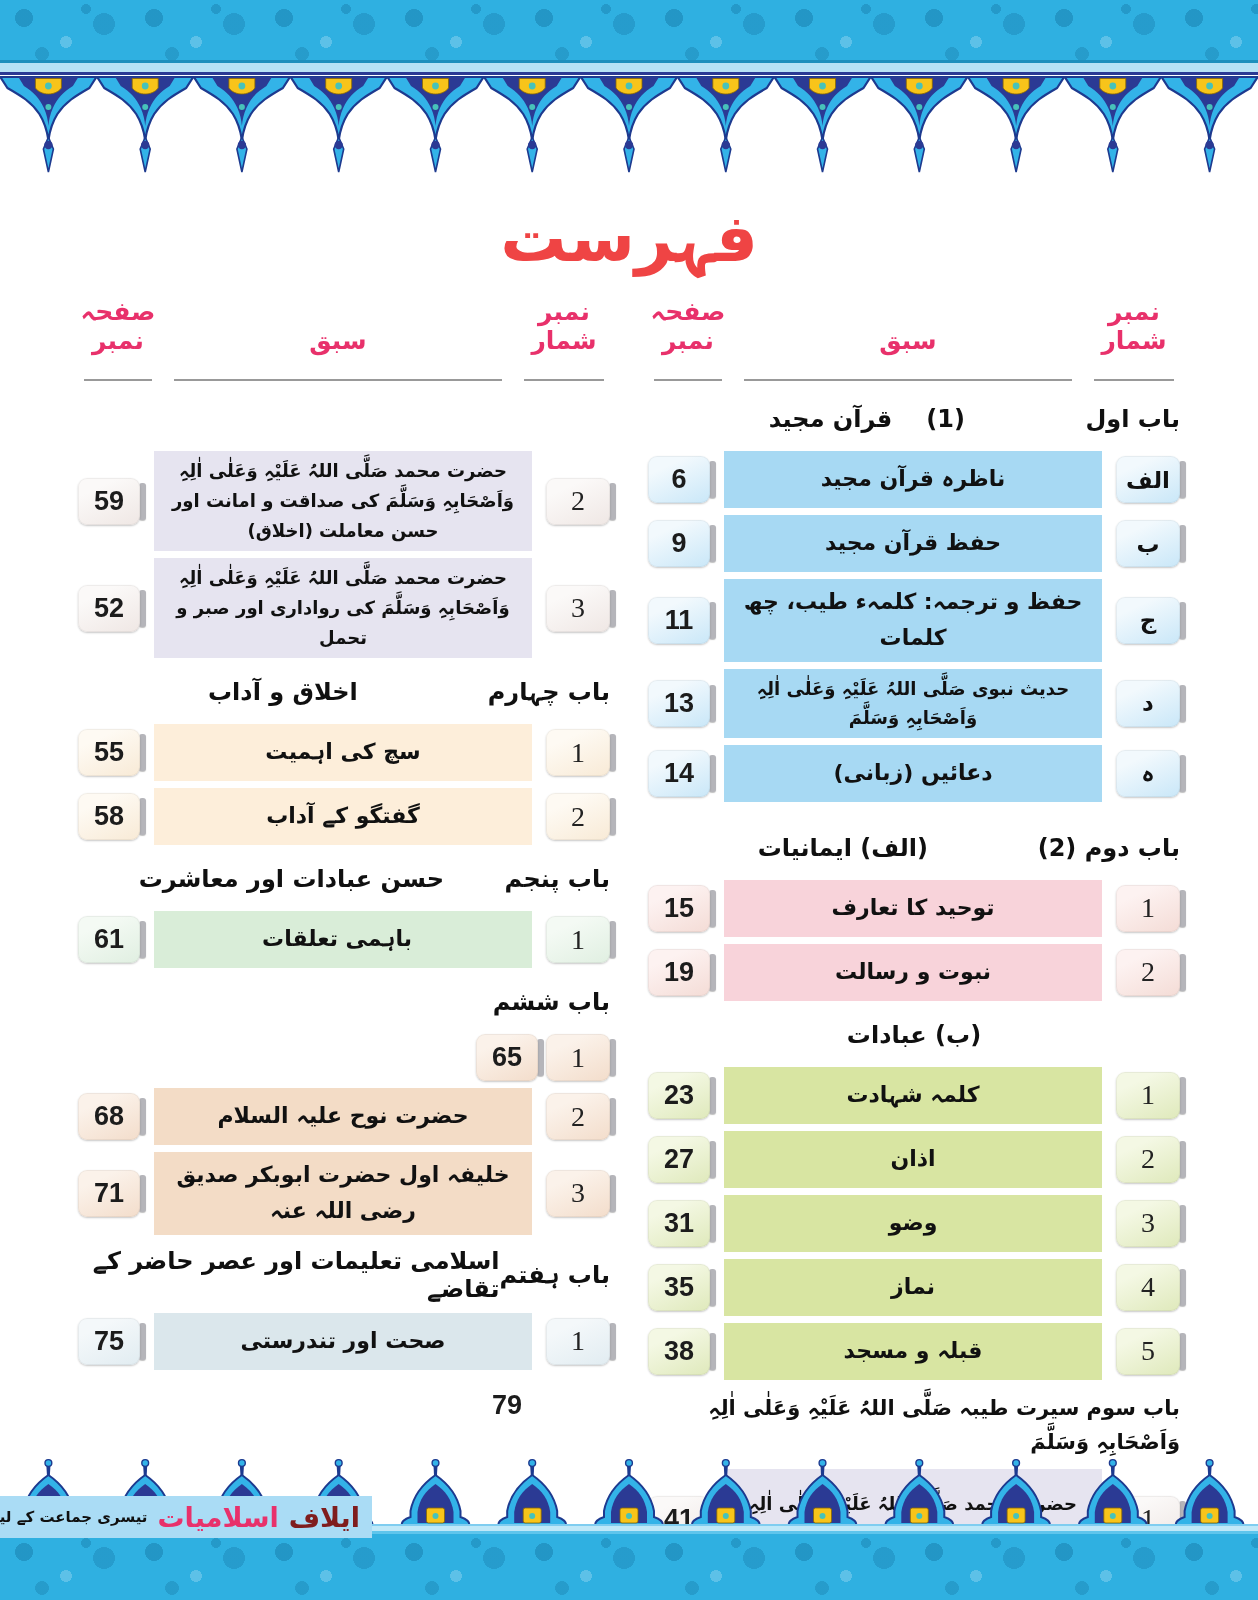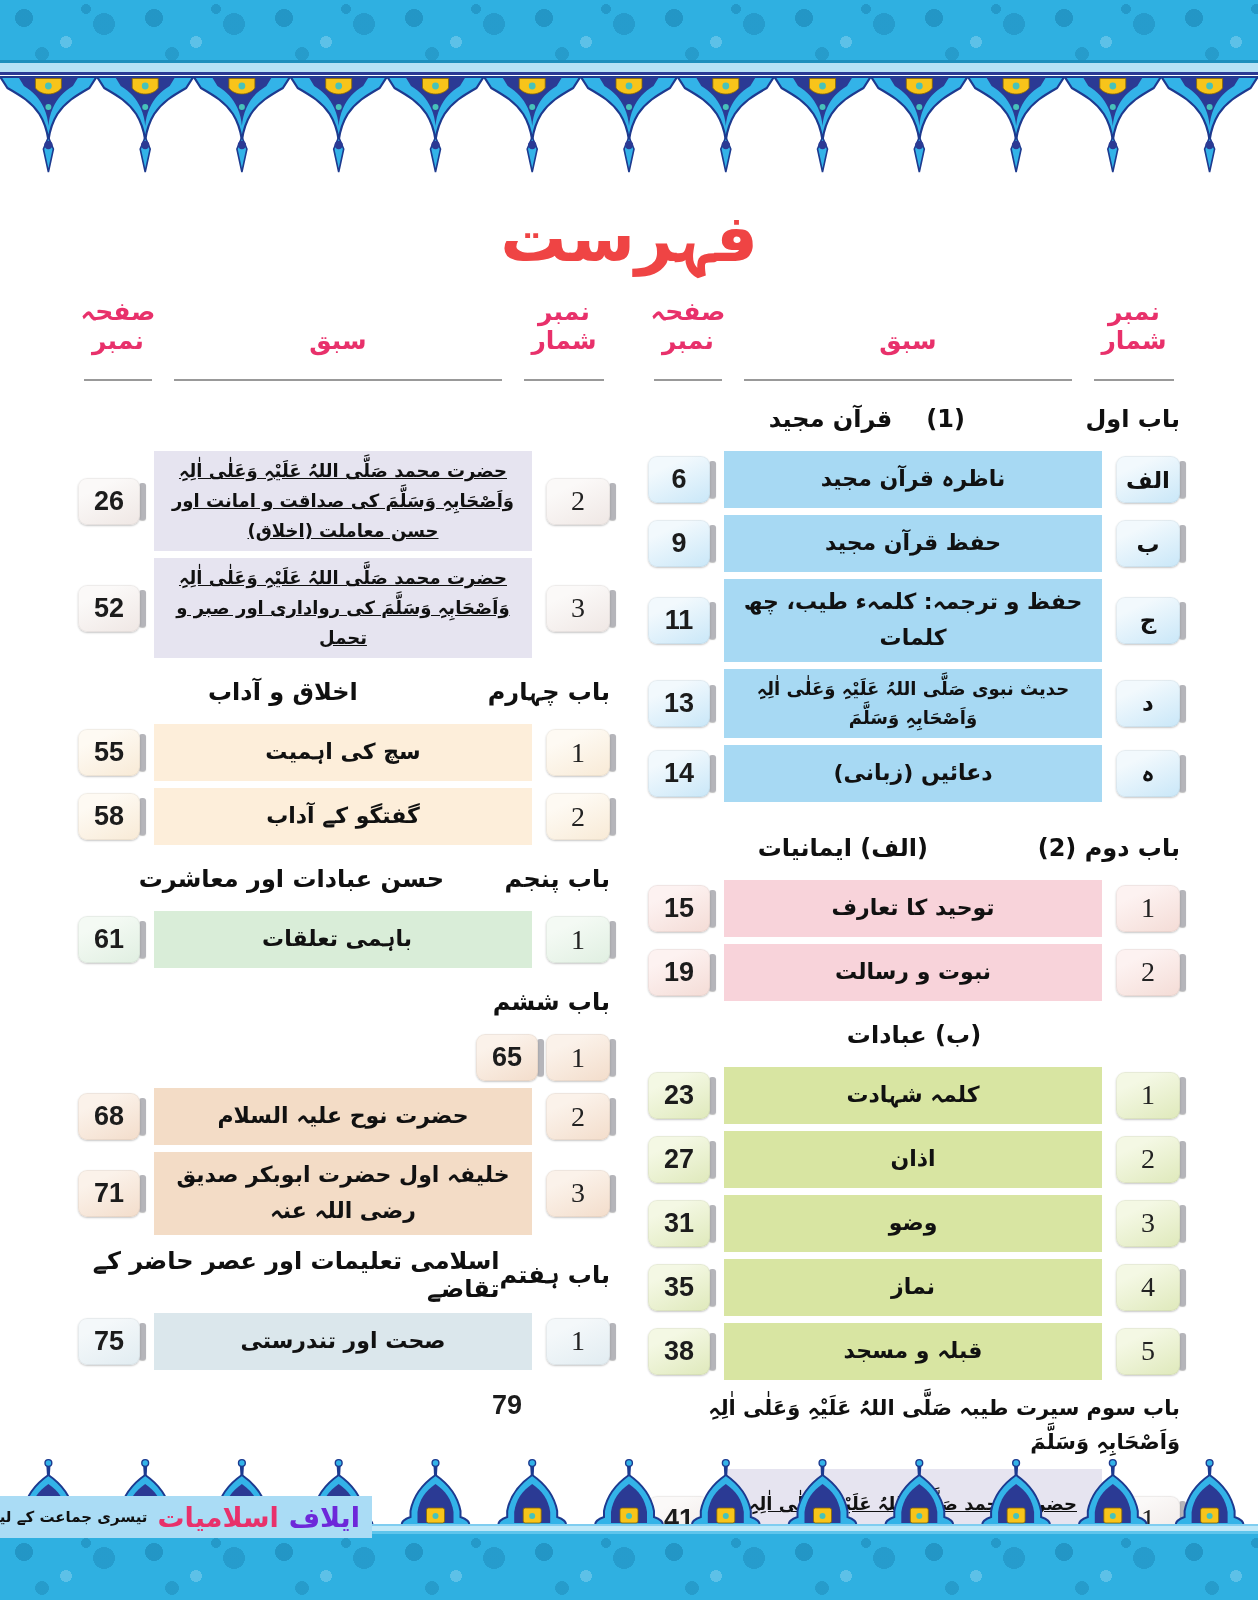--- a/index.html
+++ b/index.html
@@ -62,21 +62,21 @@
   .serial-box.hidden{visibility:hidden;}
   .serial-text{font-size:23px;font-weight:bold;}
   .serial-box.digit .serial-text{font-family:"Liberation Serif",serif;font-weight:normal;font-size:28px;color:#222;}
   .lesson-band{
     flex:1;margin:0 10px;background:var(--band);
     display:flex;align-items:center;justify-content:center;text-align:center;
     font-weight:bold;font-size:22px;line-height:1.65;padding:5px 14px;min-height:47px;
   }
   .page-text{font-family:"Liberation Sans",sans-serif;font-weight:bold;font-size:27px;color:#1c1c1c;}
   .row-small .lesson-band{font-size:18px;}
-  .row-tall .lesson-band{min-height:90px;text-decoration:underline;}
+  .row-tall .lesson-band{min-height:90px;}
   .align-right .lesson-band{justify-content:flex-start;padding-right:120px;}
   .row-plain .lesson-band{background:transparent;font-size:24px;}
   .row-plain .page-box{background:none;box-shadow:none;}
   .row-plain .page-box::after{display:none;}
   
   .t-blue{--band:#a7d9f3;--b1:#f2f9fd;--b2:#c9e7f8;}
   .t-pink{--band:#f8d3da;--b1:#fdf2f1;--b2:#f4dcd6;}
   .t-green{--band:#d8e5a2;--b1:#f4f8e4;--b2:#dfe9bb;}
   .t-lavender{--band:#e6e4f0;--b1:#fbf9f8;--b2:#efe7e4;}
   .t-cream{--band:#fdeeda;--b1:#fefaf3;--b2:#f8ead6;}
@@ -86,21 +86,21 @@
   .t-plain{--band:transparent;--b1:transparent;--b2:transparent;}
   
   .page-footer{position:absolute;left:0;right:0;bottom:0;height:168px;}
   .domes{position:absolute;bottom:74px;left:0;z-index:1;display:block;}
   .strip-bottom{position:absolute;bottom:66px;left:0;right:0;height:8px;background:#bfe8f8;border-top:2px solid #7fcdf0;z-index:2;}
   .band-bottom{position:absolute;bottom:0;left:0;right:0;height:66px;z-index:2;border-top:3px solid #5ec5ec;}
   .footer-band{
     position:absolute;bottom:62px;left:0;width:372px;height:42px;background:#aadcf5;z-index:3;
     display:flex;direction:rtl;align-items:center;gap:10px;padding:0 12px;box-sizing:border-box;
   }
-  .brand-black{font-size:27px;font-weight:bold;color:#6d28d9;white-space:nowrap;}
+  .brand-black{font-size:27px;font-weight:bold;color:#7f1d1d;white-space:nowrap;}
   .brand-pink{font-size:27px;font-weight:bold;color:var(--pink);white-space:nowrap;}
   .tagline{font-size:15px;font-weight:bold;color:#101010;white-space:nowrap;}
   :root{--pink:#e8316b;}
 </style>
 </head>
 <body>
 
 <div class="page">
 
   <div class="page-header">
@@ -321,21 +321,21 @@
         <span class="ch-title"></span>
       </span>
     </div>
     <div class="rows">
               <div class="toc-row row-small row-tall">
     <span class="serial-box digit">
                   <span class="serial-text">2</span>
                 </span>
     <span class="lesson-band">حضرت محمد صَلَّی اللہُ عَلَیْہِ وَعَلٰی اٰلِہِ وَاَصْحَابِہِ وَسَلَّمَ کی صداقت و امانت اور حسن معاملت (اخلاق)</span>
     <span class="page-box">
-                  <span class="page-text">26</span>
+                  <span class="page-text">59</span>
                 </span>
   </div>
               <div class="toc-row row-small row-tall">
     <span class="serial-box digit">
                   <span class="serial-text">3</span>
                 </span>
     <span class="lesson-band">حضرت محمد صَلَّی اللہُ عَلَیْہِ وَعَلٰی اٰلِہِ وَاَصْحَابِہِ وَسَلَّمَ کی رواداری اور صبر و تحمل</span>
     <span class="page-box">
                   <span class="page-text">52</span>
                 </span>

